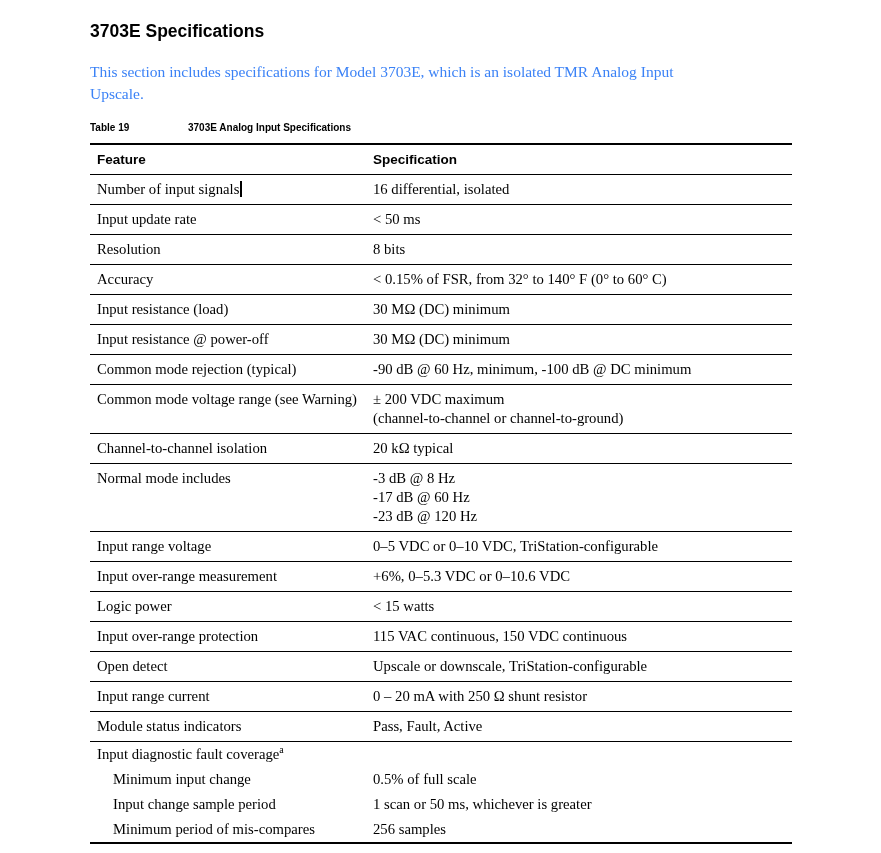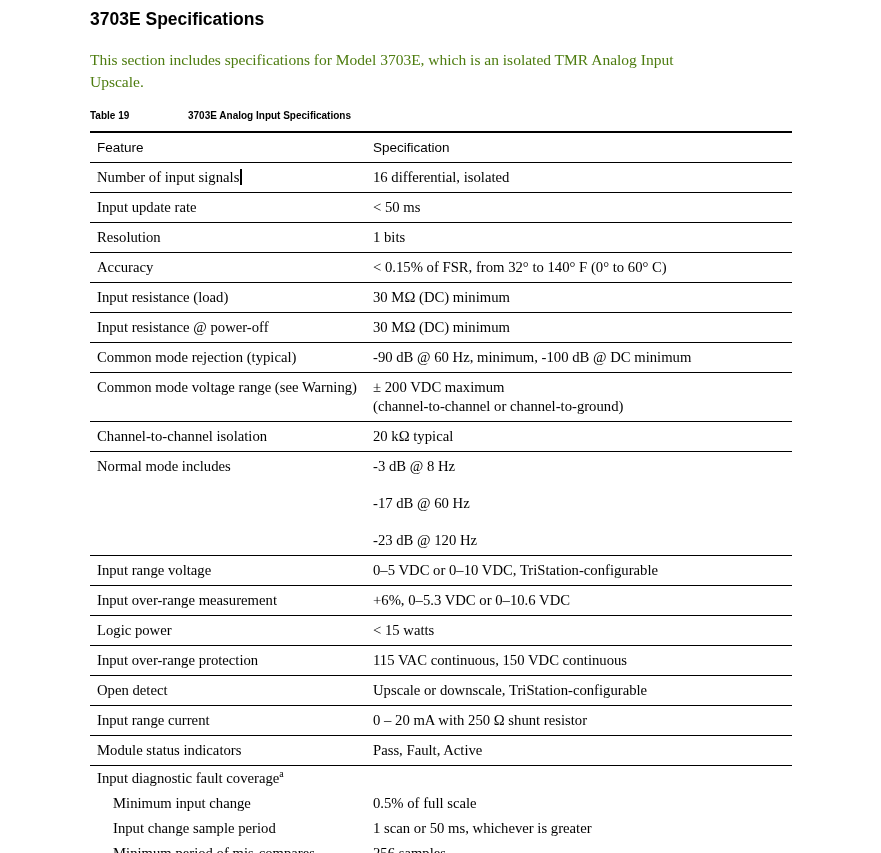--- a/index.html
+++ b/index.html
@@ -6,38 +6,38 @@
     margin: 0;
     padding: 0;
     background: #ffffff;
   }
   .page {
     position: relative;
     width: 881px;
     height: 853px;
     background: #ffffff;
     box-sizing: border-box;
-    padding: 8px 0 0 90px;
+    padding: 20px 0 0 90px;
     color: #000;
     overflow: hidden;
   }
   .doc-title {
     margin: 0;
     font-family: "Liberation Sans", sans-serif;
     font-weight: bold;
     font-size: 17.5px;
     line-height: 22px;
     color: #000;
   }
   .intro {
     margin: 19px 0 0 0;
     font-family: "Liberation Serif", serif;
     font-size: 15.5px;
     line-height: 22px;
-    color: #4d7c0f;
+    color: #3b82f6;
     width: 710px;
   }
   .caption {
     margin-top: 14px;
     font-family: "Liberation Sans", sans-serif;
     font-weight: bold;
     font-size: 10px;
     line-height: 17px;
     color: #000;
   }
@@ -48,21 +48,21 @@
   table.spec-table {
     border-collapse: collapse;
     table-layout: fixed;
     width: 702px;
     margin-top: 7px;
     border-top: 2px solid #000;
   }
   table.spec-table col.c1 { width: 276px; }
   table.spec-table th {
     font-family: "Liberation Sans", sans-serif;
-    font-weight: normal;
+    font-weight: bold;
     font-size: 13.5px;
     line-height: 19px;
     text-align: left;
     padding: 5px 8px 5px 7px;
     border-bottom: 1.8px solid #000;
     color: #000;
   }
   table.spec-table td {
     font-family: "Liberation Serif", serif;
     font-size: 14.7px;
@@ -75,21 +75,21 @@
   }
   tr.group-head td,
   tr.subrow td {
     border-bottom: none;
     padding-top: 3px;
     padding-bottom: 3px;
   }
   tr.subrow td.feature-cell { padding-left: 23px; }
   tr.last-subrow td { border-bottom: 2px solid #000; }
   td.spec-cell div { margin: 0; }
-  td.spec-cell.spaced div + div { margin-top: 18px; }
+  td.spec-cell.spaced div + div { margin-top: 0; }
   sup.fnote {
     font-size: 10px;
     line-height: 0;
     vertical-align: super;
   }
   .text-cursor {
     display: inline-block;
     width: 1.5px;
     height: 16px;
     background: #000;
@@ -130,21 +130,21 @@
         </tr>
         <tr>
           <td class="feature-cell"><span>Input update rate</span></td>
           <td class="spec-cell">
             <div>&lt; 50 ms</div>
           </td>
         </tr>
         <tr>
           <td class="feature-cell"><span>Resolution</span></td>
           <td class="spec-cell">
-            <div>1 bits</div>
+            <div>8 bits</div>
           </td>
         </tr>
         <tr>
           <td class="feature-cell"><span>Accuracy</span></td>
           <td class="spec-cell">
             <div>&lt; 0.15% of FSR, from 32° to 140° F (0° to 60° C)</div>
           </td>
         </tr>
         <tr>
           <td class="feature-cell"><span>Input resistance (load)</span></td>

